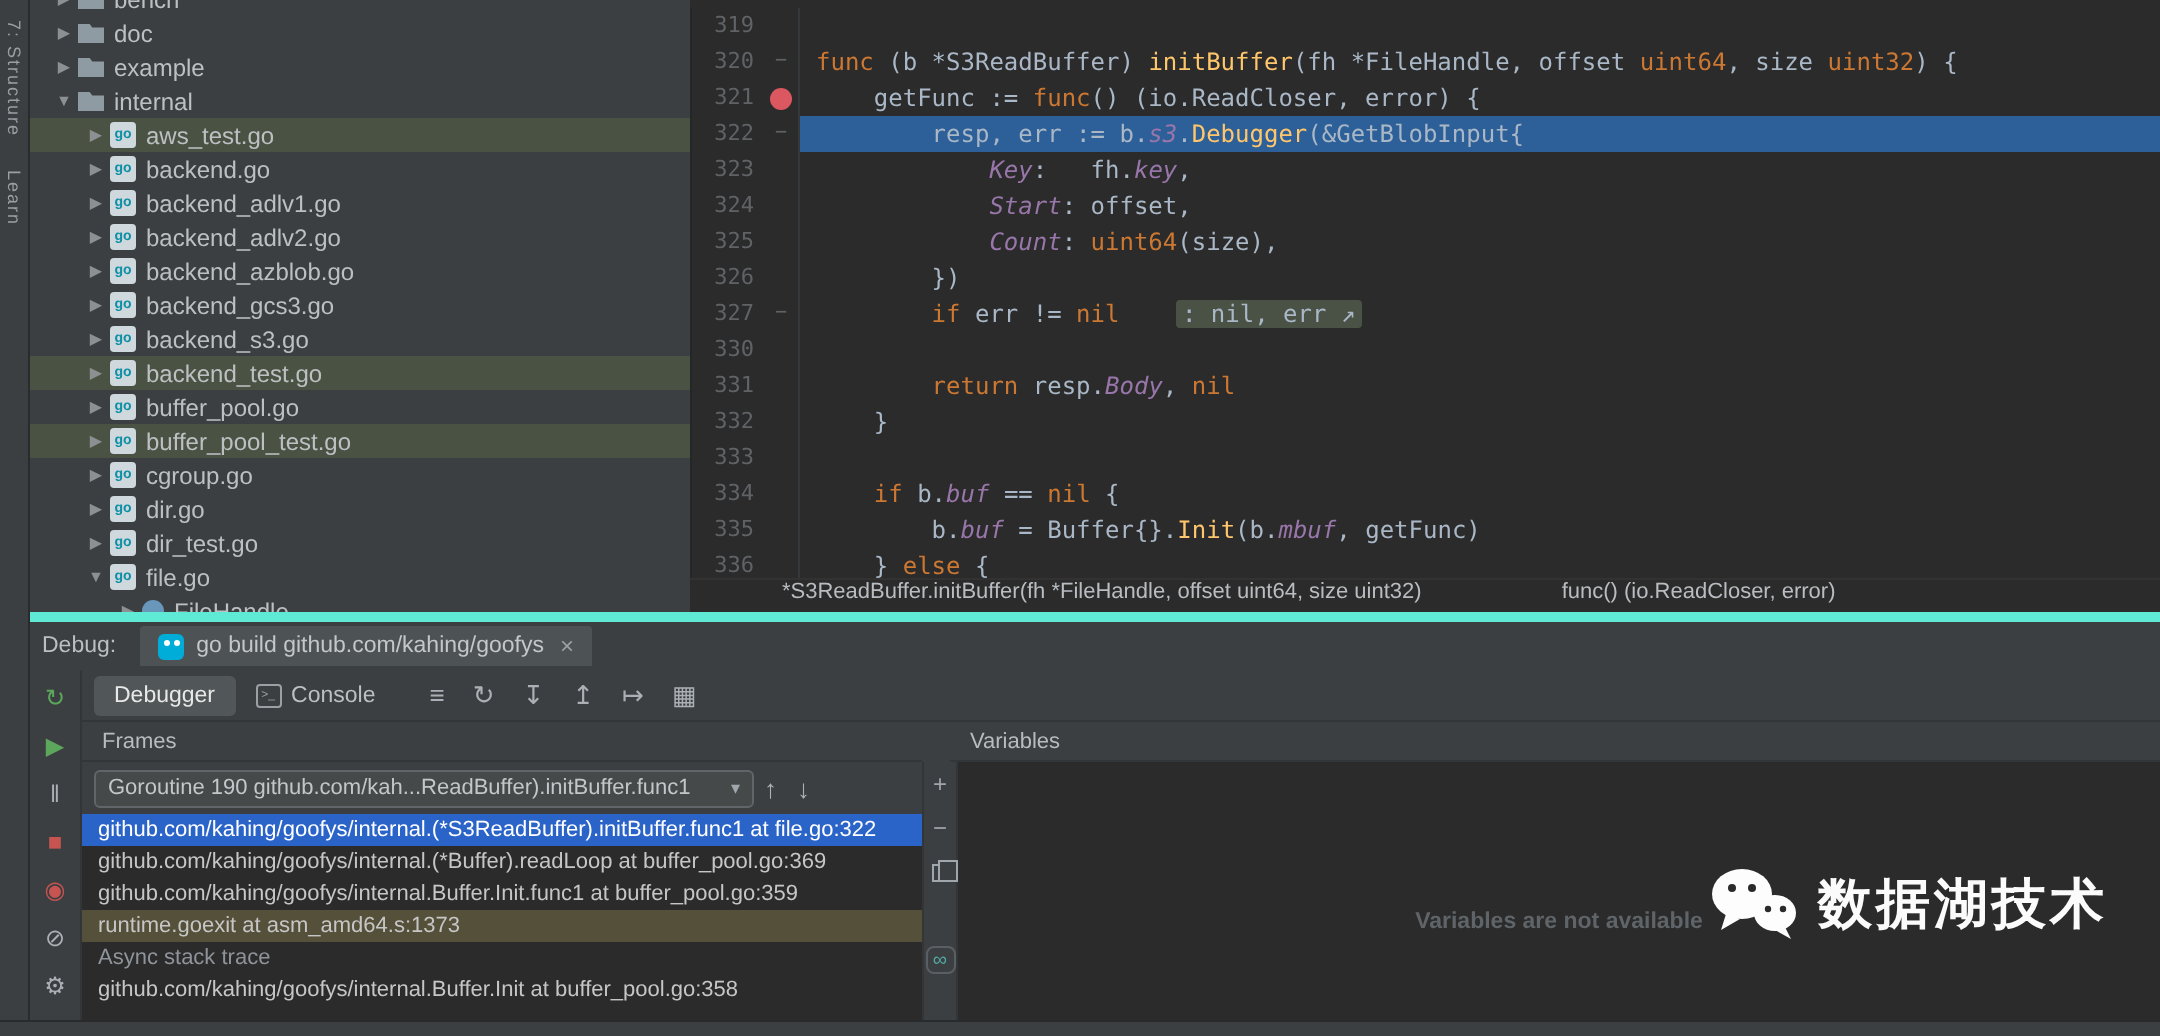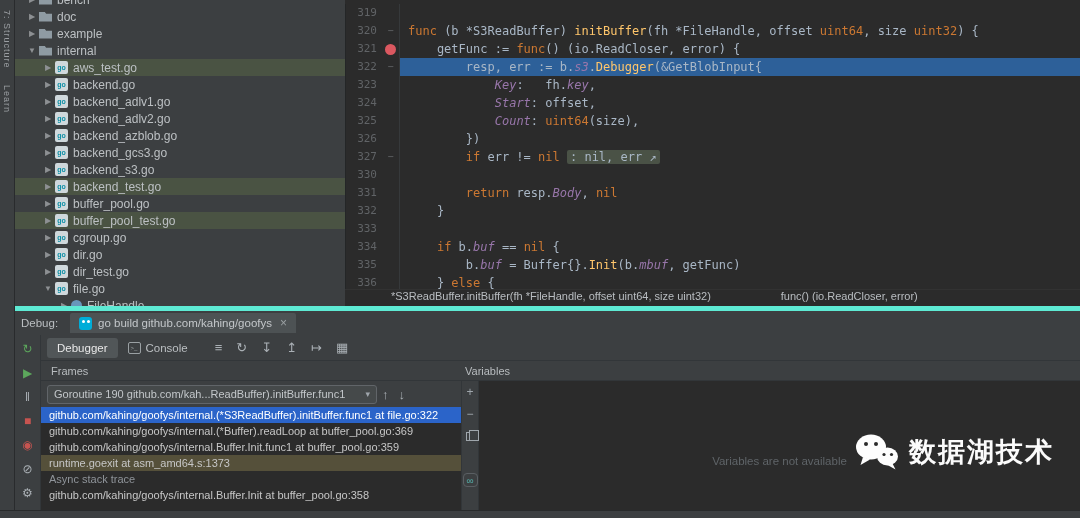--- a/index.html
+++ b/index.html
@@ -30,21 +30,21 @@
             border-left:1px solid #242627; overflow:hidden; }
   .ed-line { display:flex; height:18px; line-height:18px;
              font-family:"DejaVu Sans Mono","Liberation Mono",monospace; font-size:12px; color:#a9b7c6; }
   .ln { width:36px; flex:none; text-align:right; color:#606366; font-size:11px; padding-right:5px; }
   .mark { width:18px; flex:none; position:relative; color:#606366; font-size:10px; text-align:center;
           border-right:1px solid #36393b; }
   .bp { position:absolute; left:3px; top:3.5px; width:11px; height:11px; border-radius:50%; background:#db5860; }
   .code { flex:1; white-space:pre; padding-left:8px; overflow:hidden; }
   .exec .code { background:#2d6099; }
   .kw { color:#cc7832; } .fn { color:#ffc66b; } .fld { color:#9876aa; font-style:italic; }
-  .dft { color:#a9b7c6; } .fold { background:#4a5246; border-radius:2px; padding:0 3px; }
+  .dft { color:#a9b7c6; } .fold { background:#4a5246; border-radius:2px; padding:0 3px;margin-left:21px; }
 
   .context-bar { position:absolute; left:345px; top:289px; width:735px; height:17px; background:#2b2b2b;
                  border-top:1px solid #323232; display:flex; align-items:flex-start; font-size:11px; color:#b9bdc1; }
   .context-bar .sig { margin-left:46px; } .context-bar .rt { margin-left:70px; }
 
   
   .debug { position:absolute; left:15px; top:306px; width:1065px; height:204px; background:#3c3f41;
            border-top:5px solid #5eead4; }
   .dbg-header { height:24px; display:flex; align-items:center; }
   .dbg-label { margin-left:6px; font-size:11.5px; color:#bbbfc2; }
@@ -93,25 +93,25 @@
                 border-left:1px solid #323639; border-right:1px solid #323639;
                 display:flex; flex-direction:column; align-items:center; }
   .side-ico { height:22px; display:flex; align-items:center; justify-content:center;
               font-size:12px; color:#9fa6ac; width:100%; }
   .side-ico.inf { margin-top:26px; border:1px solid #5a5f63; border-radius:4px; width:15px; height:14px;
                   color:#53a8a2; font-size:10px; }
   .copy-ico { position:relative; width:8px; height:9px; border:1px solid #9fa6ac; }
   .copy-ico::after { content:""; position:absolute; left:2px; top:-3px; width:8px; height:9px;
                      border:1px solid #9fa6ac; background:#3c3f41; }
 
-  .vars-header { position:absolute; left:440px; right:0; top:50px; height:20px; background:#3c3f41;
+  .vars-header { position:absolute; left:460px; right:0; top:50px; height:20px; background:#3c3f41;
                  font-size:11px; color:#b8bcbf; line-height:20px; padding-left:10px;
                  border-bottom:1px solid #323639; }
   .vars-body { position:absolute; left:464px; right:0; top:70px; bottom:0; background:#2b2b2b; }
-  .vars-empty { position:absolute; top:74px; width:100%; text-align:center; color:#5f6468; font-size:11.5px; }
+  .vars-empty { position:absolute; top:74px; width:100%; text-align:center; color:#5f6468; font-size:11.5px;font-weight:bold; }
 
   .bottom-bar { position:absolute; left:0; top:510px; width:1080px; height:8px; background:#3c3f41;
                 border-top:1px solid #282a2b; }
 
   
   .watermark { position:absolute; right:26px; top:434px; display:flex; align-items:center; gap:10px; z-index:5; }
   .wm-text { font-size:27px; font-weight:bold; color:#fbfbfb; letter-spacing:2px;
              font-family:"DejaVu Sans","Liberation Sans",sans-serif; }
 </style>
 </head>

